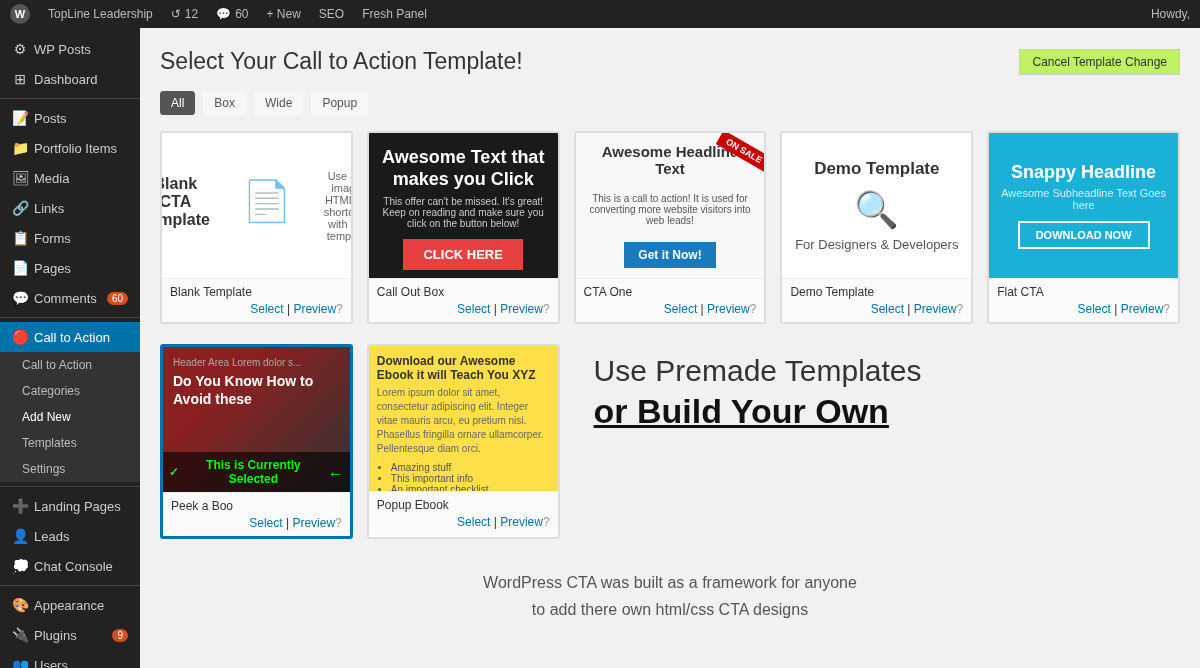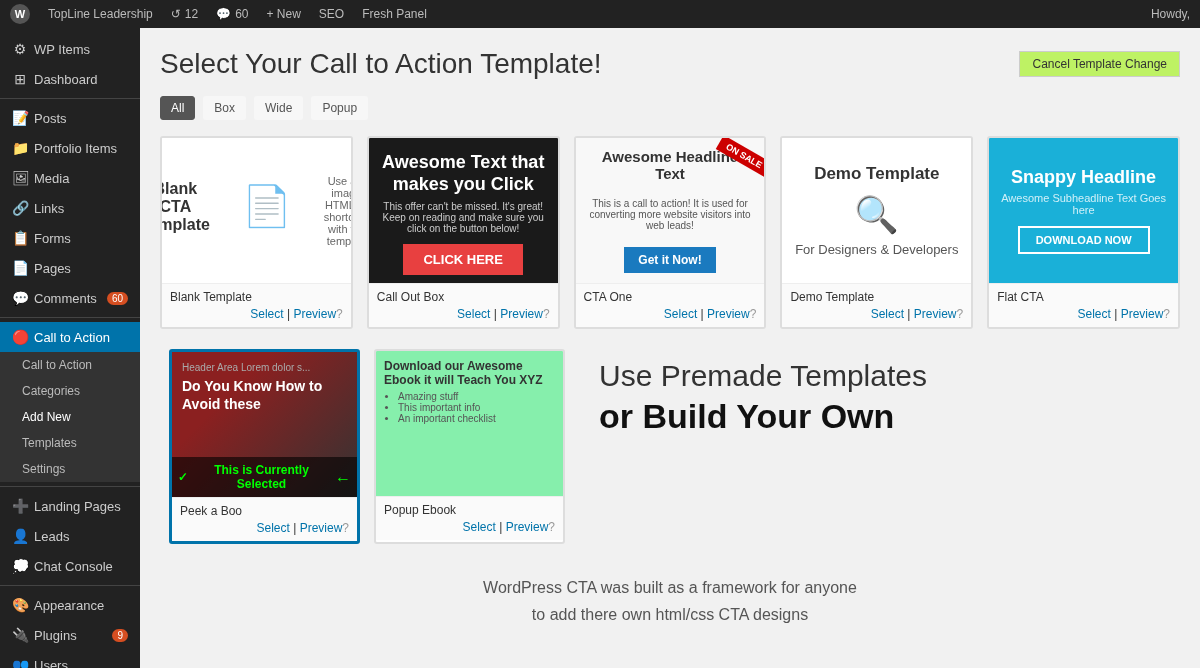--- a/index.html
+++ b/index.html
@@ -31,21 +31,21 @@
     .sidebar-divider { border-top: 1px solid #444; margin: 4px 0; }
     .sub-menu { background: #333; }
     .sub-menu .sub-item { padding: 6px 14px 6px 22px; font-size: 12px; color: #bbb; cursor: pointer; }
     .sub-menu .sub-item.active { color: #fff; }
 
     
     #main { flex: 1; padding: 20px; background: #f1f1f1; }
 
     
     .page-header { display: flex; align-items: center; justify-content: space-between; margin-bottom: 16px; }
-    .page-title { font-size: 28px; font-weight: normal; color: #333; }
+    .page-title { font-size: 23px; font-weight: normal; color: #333; }
     .cancel-btn { background: #bef264; border: 1px solid #ccc; padding: 5px 12px; font-size: 12px; cursor: pointer; color: #333; }
 
     
     .filter-tabs { display: flex; gap: 8px; margin-bottom: 16px; }
     .filter-tab {
       padding: 4px 10px; font-size: 12px; cursor: pointer; border: 1px solid transparent;
       background: #f7f7f7; color: #555; border-radius: 3px;
     }
     .filter-tab.active { background: #555; color: #fff; border-color: #555; }
 
@@ -105,47 +105,47 @@
     
     .flat-cta-inner {
       background: #1ab0d8; height: 100%; display: flex; flex-direction: column; align-items: center; justify-content: center;
       padding: 12px; text-align: center;
     }
     .flat-cta-title { font-size: 18px; font-weight: bold; color: #fff; margin-bottom: 4px; }
     .flat-cta-sub { font-size: 11px; color: #d0f0f8; margin-bottom: 10px; }
     .flat-cta-btn { background: transparent; border: 2px solid #fff; color: #fff; padding: 6px 16px; font-size: 11px; font-weight: bold; cursor: pointer; }
 
     
-    .second-row { display: grid; grid-template-columns: repeat(5, 1fr); gap: 14px; margin-bottom: 20px; margin-left: 9px; }
+    .second-row { display: grid; grid-template-columns: repeat(5, 1fr); gap: 14px; margin-bottom: 20px; }
 
     
     .peekaboo-card-inner {
       background: #222; height: 100%; position: relative; overflow: hidden;
     }
     .peekaboo-bg { background: linear-gradient(135deg, #8b2020 30%, #333 100%); height: 100%; padding: 10px; }
     .peekaboo-headline { font-size: 14px; font-weight: bold; color: #fff; line-height: 1.3; }
     .selected-overlay {
       position: absolute; bottom: 0; left: 0; right: 0; background: rgba(0,0,0,0.6); color: #0f0; 
       text-align: center; font-size: 12px; font-weight: bold; padding: 6px;
       display: flex; align-items: center; justify-content: center; gap: 6px;
     }
     .selected-arrow { font-size: 16px; }
 
     
     .popup-ebook-inner {
-      background: #86efac; height: 100%; padding: 8px; font-size: 10px; color: #333;
+      background: #fde047; height: 100%; padding: 8px; font-size: 10px; color: #333;
     }
     .popup-title { font-size: 12px; color: #333; font-weight: bold; margin-bottom: 4px; }
     .popup-body { color: #666; font-size: 10px; line-height: 1.4; margin-bottom: 6px; }
     .popup-list { list-style: disc; padding-left: 14px; font-size: 10px; color: #555; }
 
     
     .promo-area { grid-column: 3 / 6; display: flex; flex-direction: column; justify-content: flex-start; padding: 10px 20px; }
     .promo-text1 { font-size: 30px; color: #333; font-weight: normal; margin-bottom: 4px; }
-    .promo-text2 { font-size: 34px; color: #111; font-weight: bold; }
+    .promo-text2 { font-size: 34px; color: #111; font-weight: bold; text-decoration: underline; }
 
     
     .bottom-text { text-align: center; color: #555; font-size: 16px; line-height: 1.7; padding: 10px 0; }
   </style>
 </head>
 <body>
 
 <div id="topbar">
   <div class="wp-logo">W</div>
   <span class="top-item site-name">TopLine Leadership</span>
@@ -162,21 +162,21 @@
   <span class="top-item">Fresh Panel</span>
   <span class="howdy">Howdy,</span>
 </div>
 
 <div id="layout">
 
   <div id="sidebar">
     <div class="sidebar-section">
       <div class="sidebar-item">
         <span class="icon">⚙</span>
-        <span>WP Items</span>
+        <span>WP Posts</span>
       </div>
       <div class="sidebar-item">
         <span class="icon">⊞</span>
         <span>Dashboard</span>
       </div>
       <div class="sidebar-divider"></div>
       <div class="sidebar-item">
         <span class="icon">📝</span>
         <span>Posts</span>
       </div>
@@ -379,20 +379,21 @@
             <a href="#">Preview</a>
             <span class="info-icon">?</span>
           </div>
         </div>
       </div>
 
       <div class="template-card">
         <div class="card-preview">
           <div class="popup-ebook-inner">
             <div class="popup-title">Download our Awesome Ebook it will Teach You XYZ</div>
+            <div class="popup-body">Lorem ipsum dolor sit amet, consectetur adipiscing elit. Integer vitae mauris arcu, eu pretium nisi. Phasellus fringilla ornare ullamcorper. Pellentesque diam orci.</div>
             <ul class="popup-list">
               <li>Amazing stuff</li>
               <li>This important info</li>
               <li>An important checklist</li>
 
             </ul>
 
           </div>
         </div>
         <div class="card-footer">

